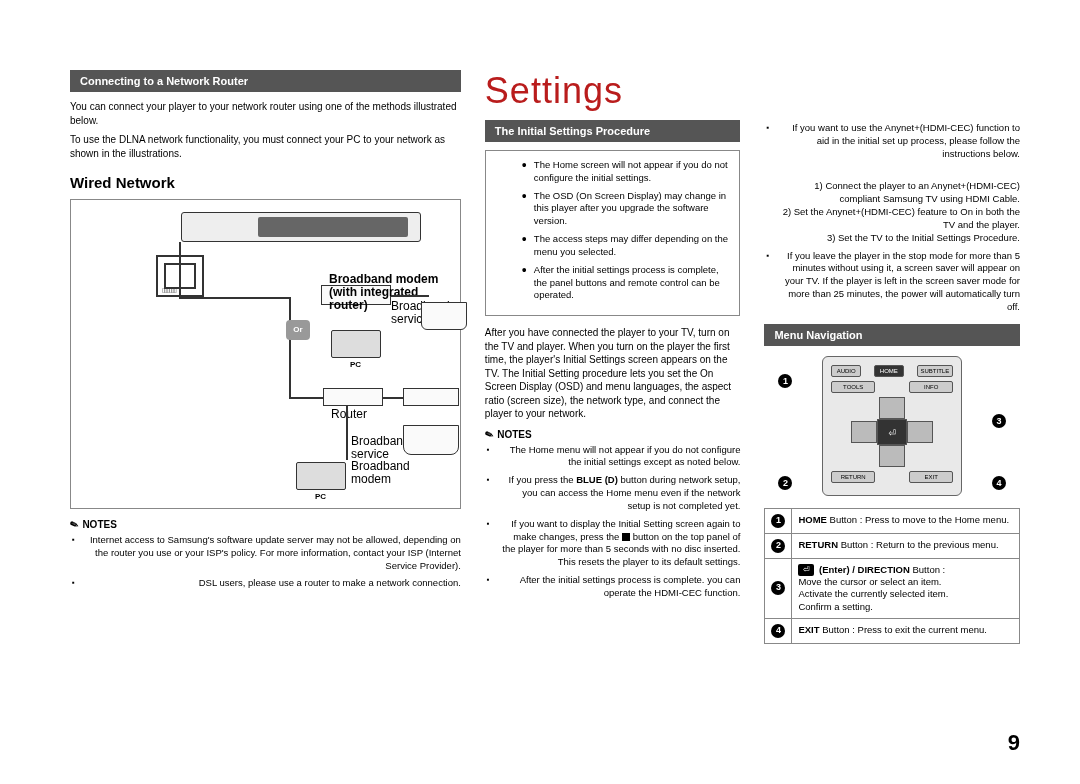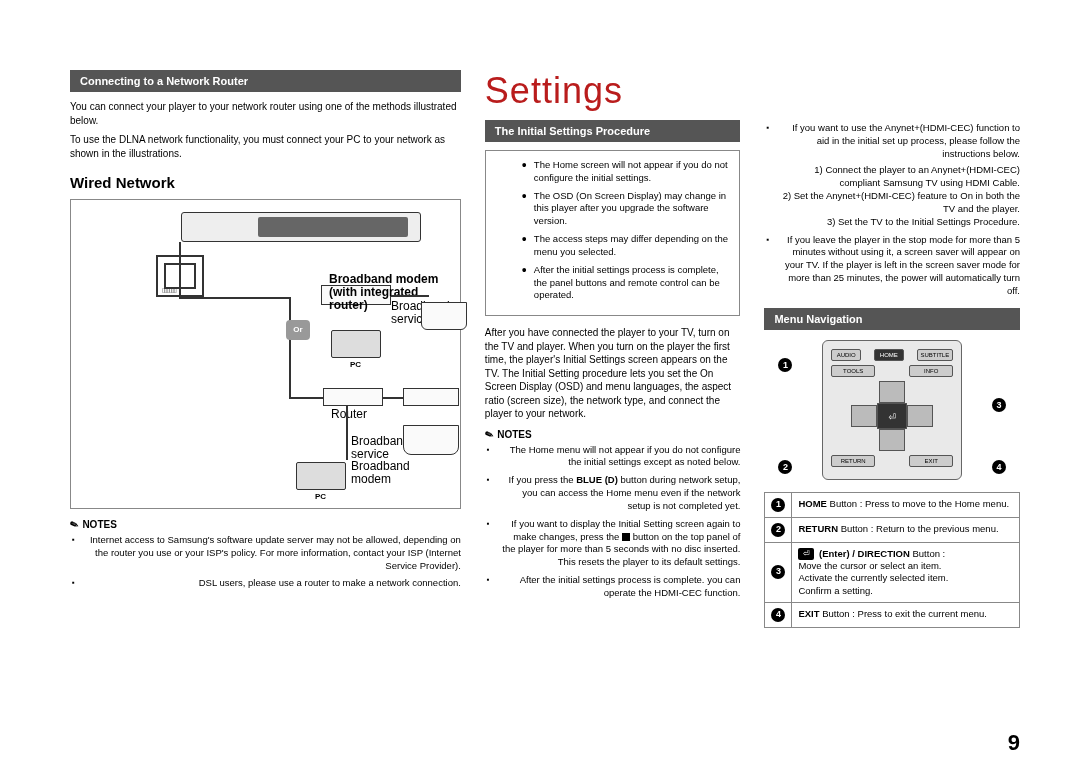--- a/index.html
+++ b/index.html
@@ -157,21 +157,21 @@
       <li><span>If you want to display the Initial Setting screen again to make changes, press the </span><span class="stop-icon"></span><span> button on the top panel of the player for more than 5 seconds with no disc inserted. This resets the player to its default settings.</span></li>
       <li>After the initial settings process is complete. you can operate the HDMI-CEC function.</li>
     </ul>
   </div>
 
   <div class="col col-right">
     <div style="height:52px;"></div>
     <ul class="square">
       <li>
         <span>If you want to use the Anynet+(HDMI-CEC) function to aid in the initial set up process, please follow the instructions below.</span>
-        <div style="margin-top:4px;">1) Connect the player to an Anynet+(HDMI-CEC) compliant Samsung TV using HDMI Cable.</div>
+        <div style="margin-top:20px;">1) Connect the player to an Anynet+(HDMI-CEC) compliant Samsung TV using HDMI Cable.</div>
         <div>2) Set the Anynet+(HDMI-CEC) feature to On in both the TV and the player.</div>
         <div>3) Set the TV to the Initial Settings Procedure.</div>
       </li>
       <li>If you leave the player in the stop mode for more than 5 minutes without using it, a screen saver will appear on your TV. If the player is left in the screen saver mode for more than 25 minutes, the power will automatically turn off.</li>
     </ul>
 
     <div class="section-header" style="margin-top:10px;">Menu Navigation</div>
 
     <div class="remote-wrap">
       <span class="num-badge remote-num" style="left:14px;top:18px;">1</span>

